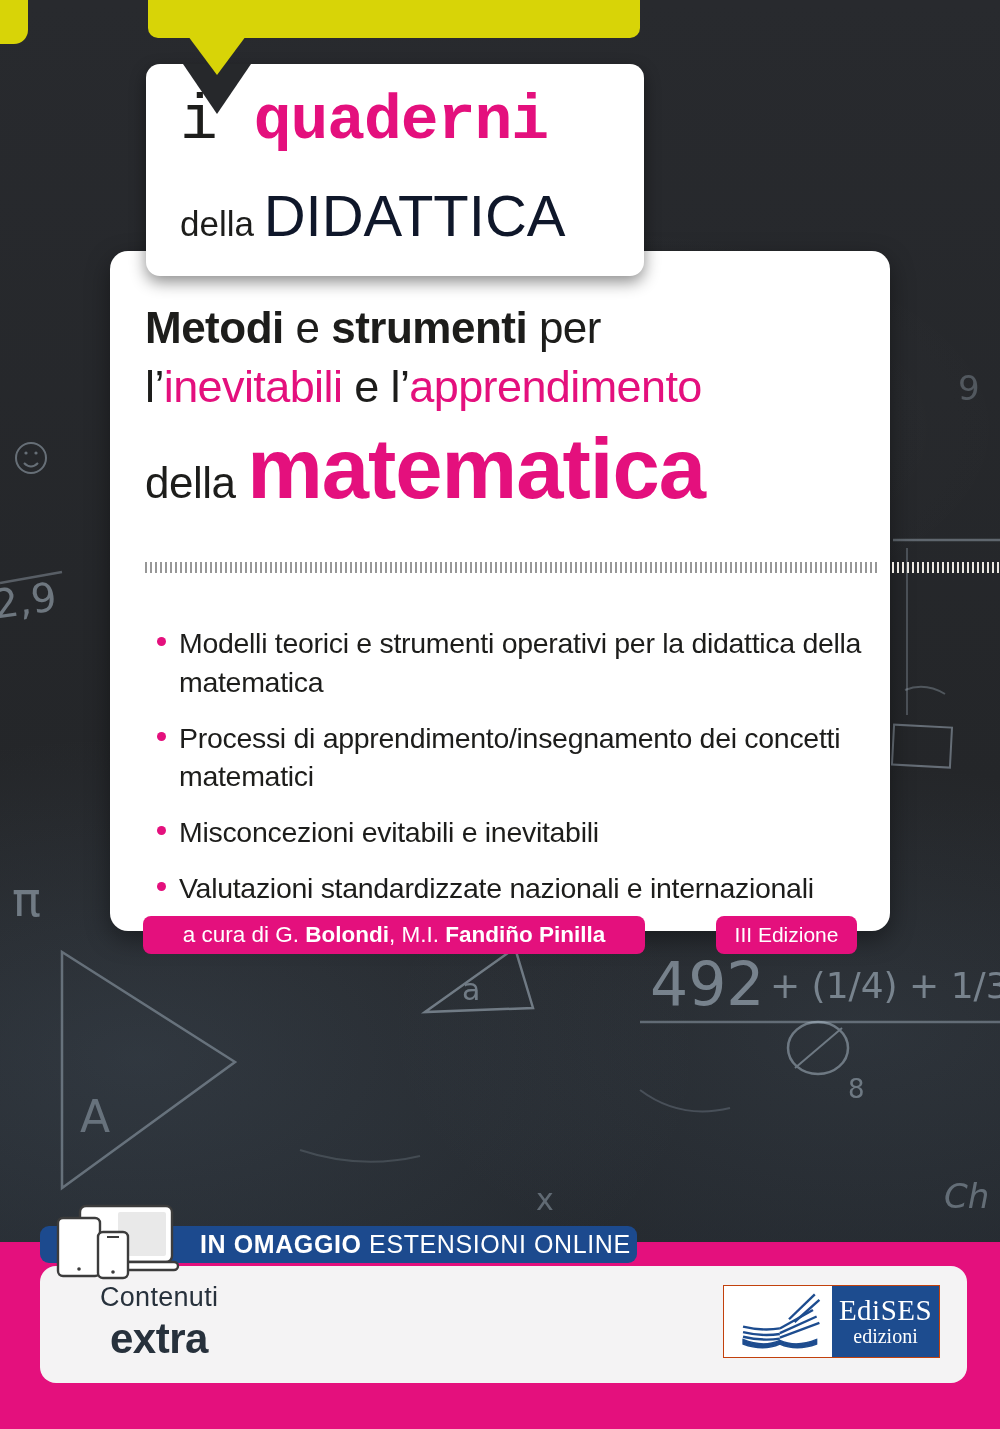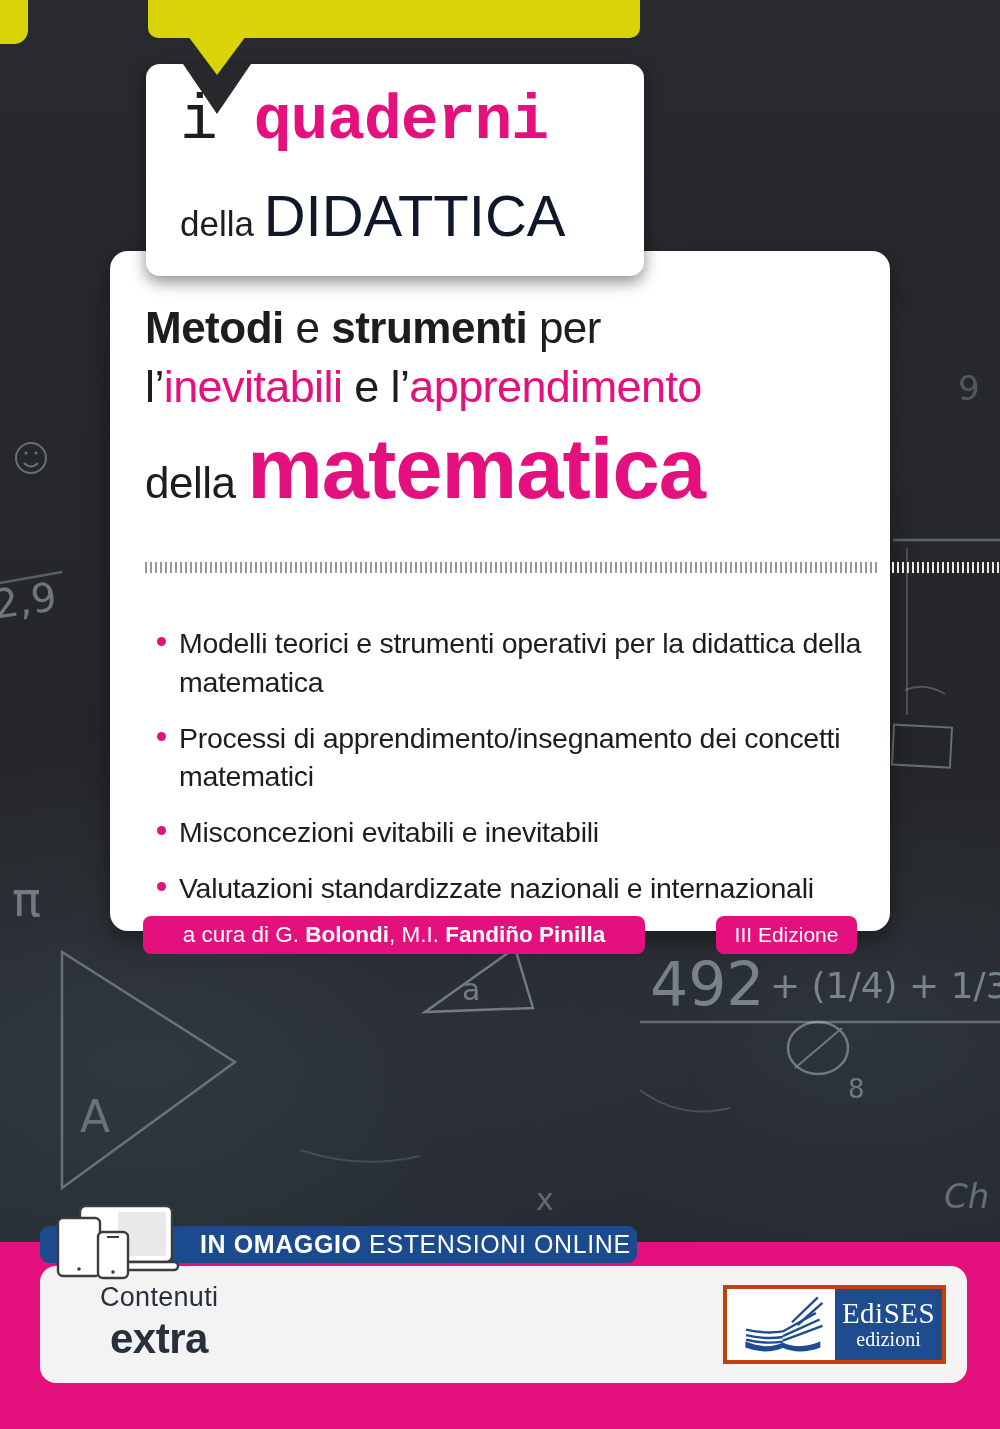--- a/index.html
+++ b/index.html
@@ -64,21 +64,21 @@
   .pink-section{position:absolute;left:0;top:1242px;width:1000px;height:187px;background:#e4107d;}
   .promo-banner{position:absolute;left:40px;top:1226px;width:597px;height:37px;background:#1c4a8e;border-radius:9px;
     display:flex;align-items:center;color:#fff;font-size:25px;letter-spacing:0.6px;padding-left:160px;box-sizing:border-box;
     z-index:7;white-space:pre;}
   .promo-banner .b{font-weight:700;}
   .devices{position:absolute;left:56px;top:1204px;z-index:8;}
   .bottom-card{position:absolute;left:40px;top:1266px;width:920px;height:117px;background:#f4f3f4;border-radius:16px;z-index:6;padding-left:7px;}
   .extra-block{position:absolute;left:60px;top:16px;color:#27313c;}
   .extra-l1{font-size:27px;font-weight:500;letter-spacing:0.3px;}
   .extra-l2{font-size:42px;font-weight:700;margin-top:2px;margin-left:10px;letter-spacing:-0.5px;}
-  .publisher{position:absolute;left:683px;top:19px;width:215px;height:71px;display:flex;border:4px solid #c2410c;background:#fff;}
+  .publisher{position:absolute;left:683px;top:19px;width:215px;height:71px;display:flex;border:1px solid #c2410c;background:#fff;}
   .pub-icon-box{width:108px;height:100%;background:#fff;display:flex;align-items:center;justify-content:center;}
   .pub-name-box{flex:1;background:#1d4c8f;color:#fff;display:flex;flex-direction:column;align-items:center;justify-content:center;
     font-family:"Liberation Serif","DejaVu Serif",serif;}
   .pub-name{font-size:29px;letter-spacing:0.5px;line-height:1;}
   .pub-sub{font-size:20px;line-height:1.15;}
 </style>
 </head>
 <body>
 
 <div class="board">

